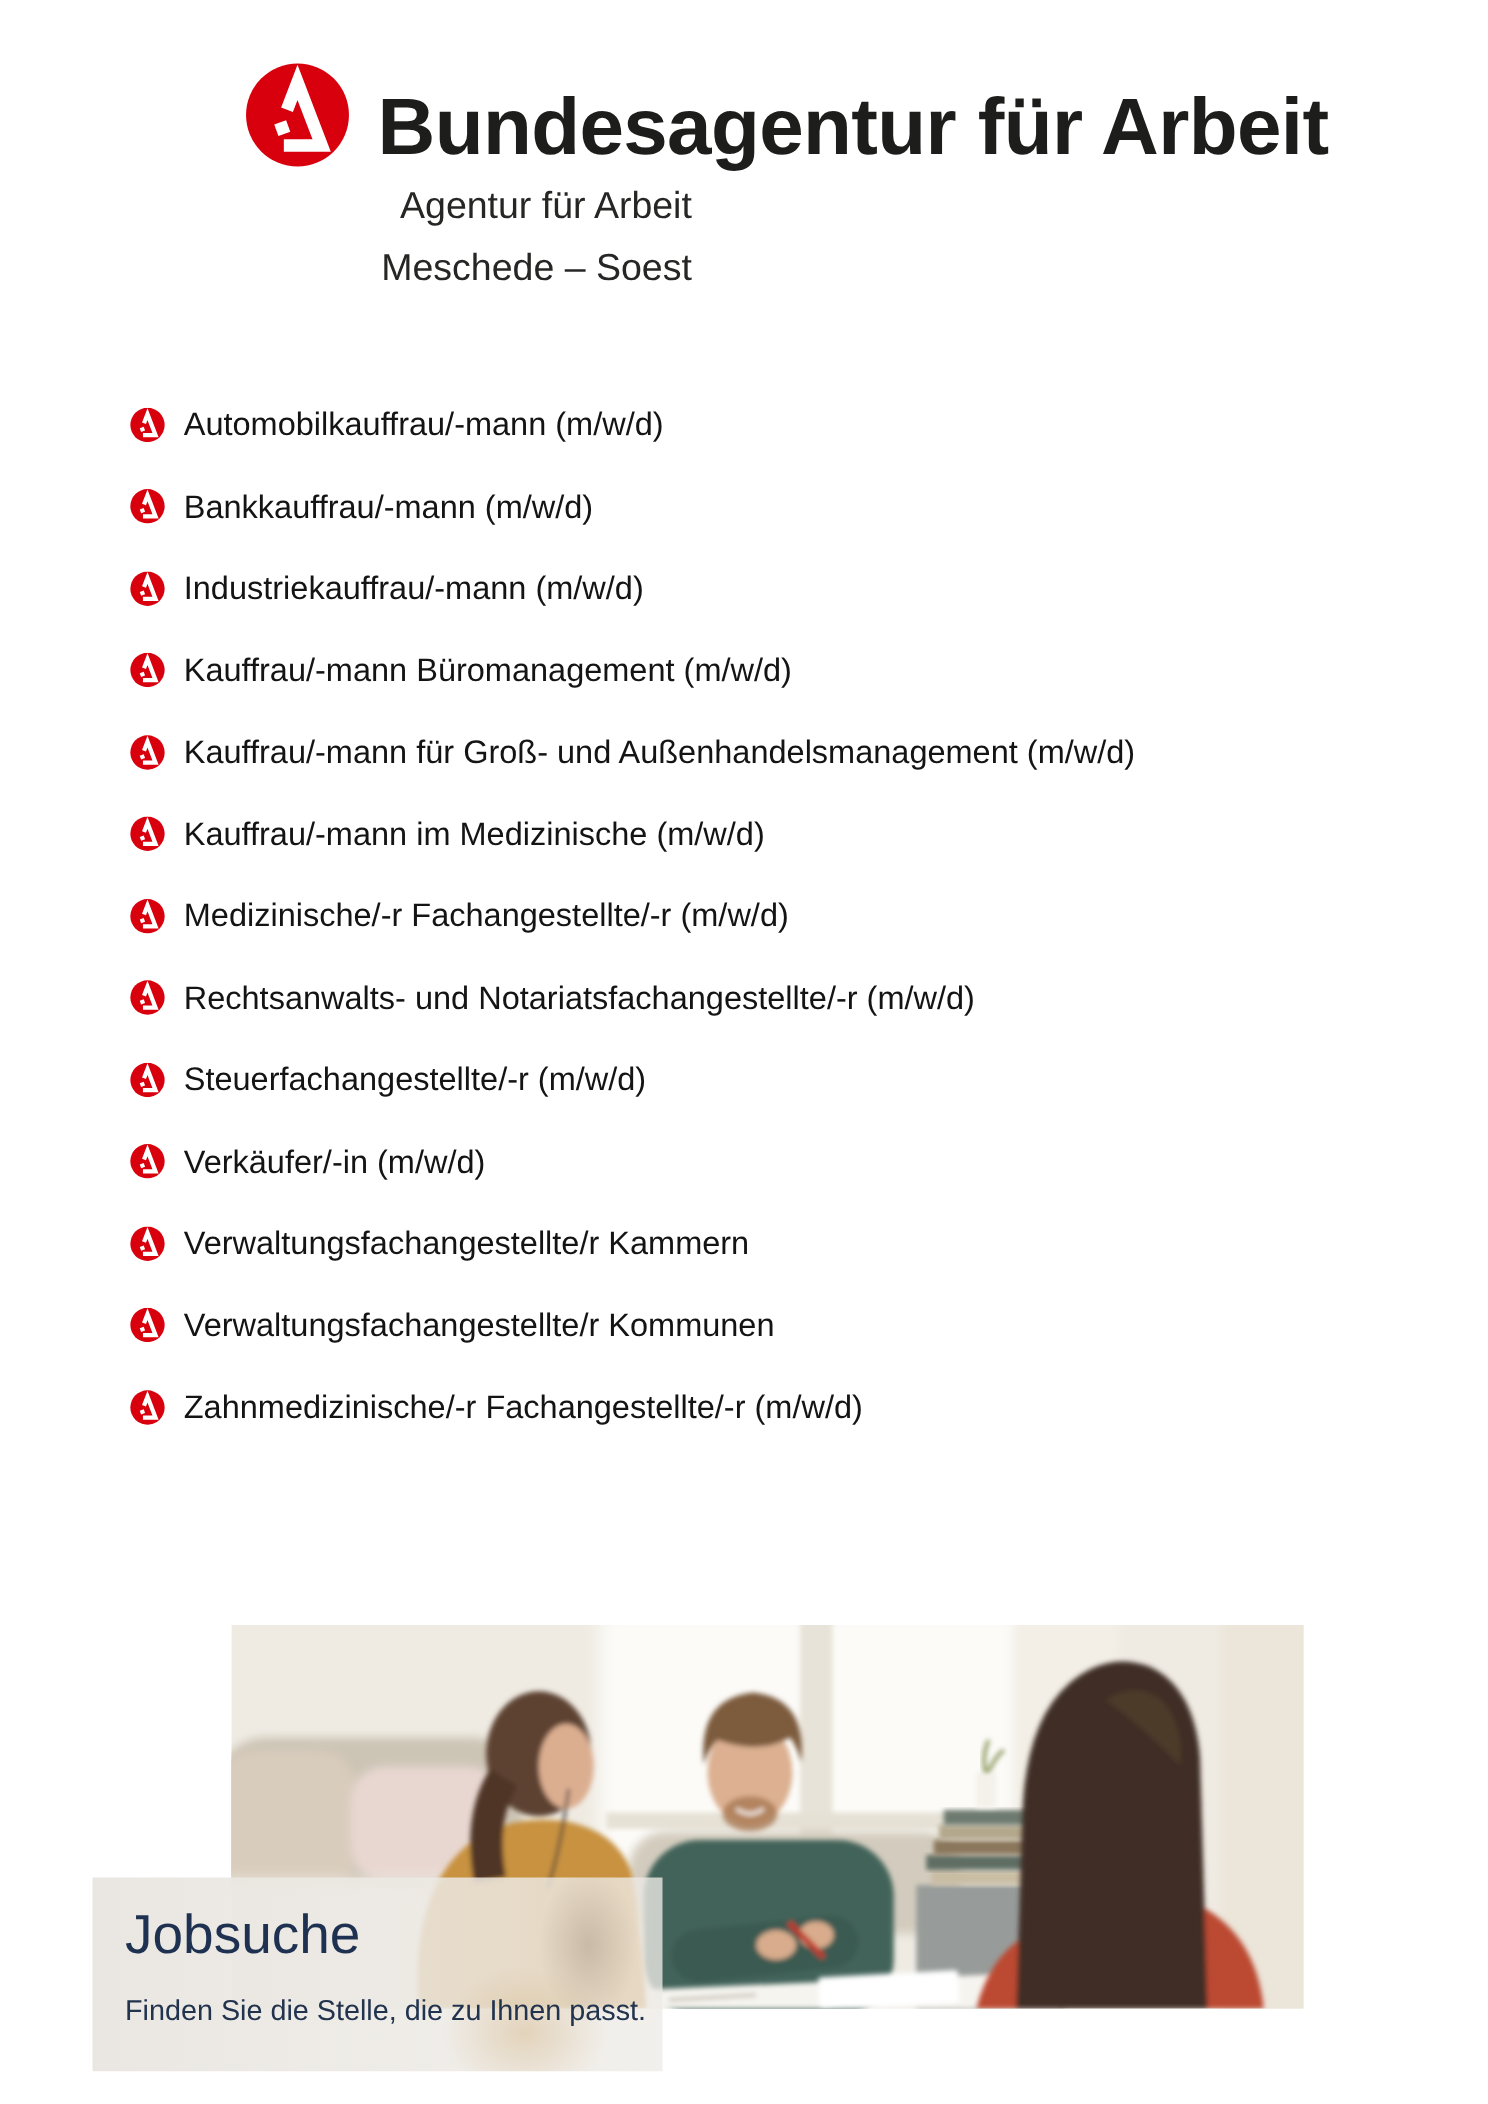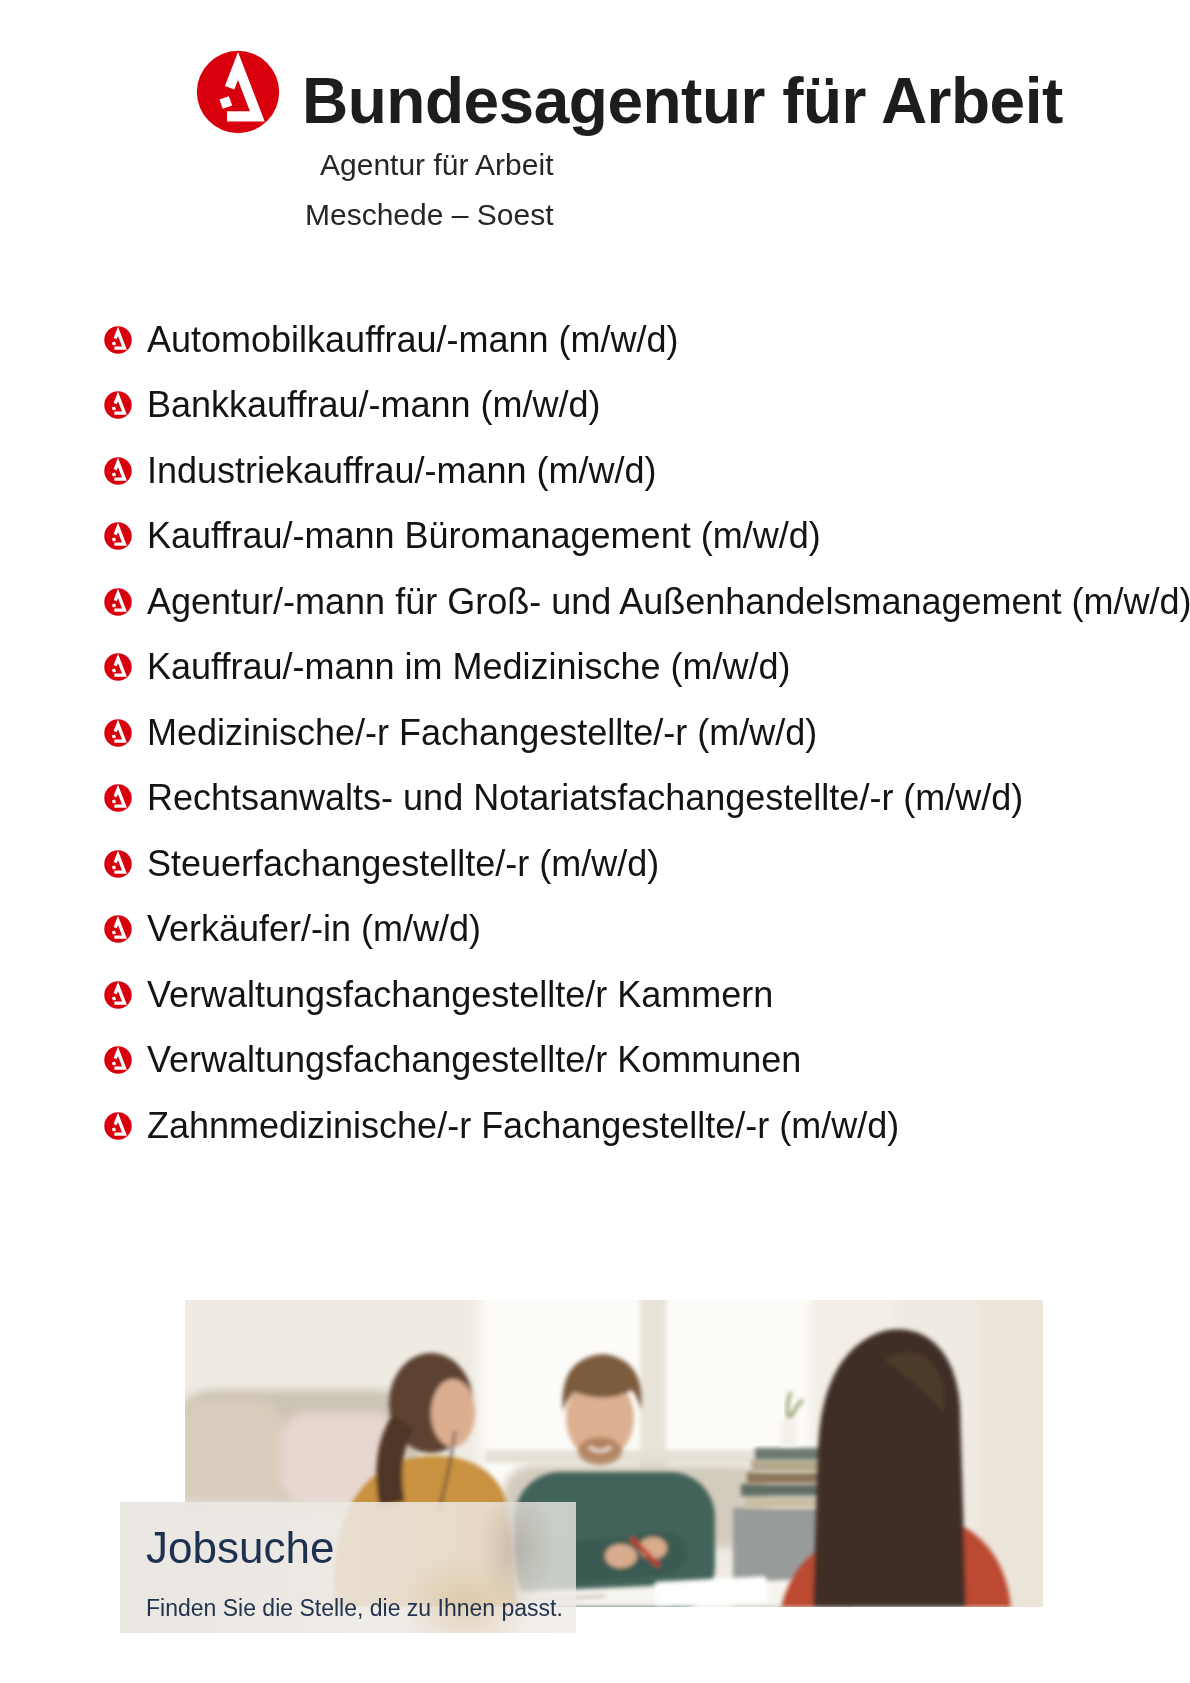--- a/index.html
+++ b/index.html
@@ -34,37 +34,36 @@
     position: absolute; left: 104px; top: 307px;
     margin: 0; padding: 0; list-style: none;
   }
   .job-list li {
     display: flex; align-items: center;
     height: 65.5px; white-space: nowrap;
   }
   .bullet {
     width: 28px; height: 28px; flex: none; margin-right: 15px;
   }
-  .job-label { font-size: 36px; color: #141414; }
+  .job-label { font-size: 26px; color: #141414; }
 
   
   .photo {
     position: absolute; left: 185px; top: 1300px;
     width: 858px; height: 307px; overflow: hidden; z-index: 1;
   }
   .photo svg { display: block; width: 100%; height: 100%; }
 
   
   .jobsuche-card {
     position: absolute; left: 74px; top: 1502px;
-    width: 456px; height: 131px; z-index: 2;
+    width: 456px; height: 155px; z-index: 2;
     background: linear-gradient(90deg, rgba(233,230,225,0.96) 0%,
                 rgba(236,233,228,0.88) 45%, rgba(238,235,230,0.78) 100%);
     cursor: pointer;
-    margin-left: 46px;
   }
   .jobsuche-card .ghost {
     position: absolute; right: 18px; top: 0; width: 230px; height: 100%;
     background:
       radial-gradient(95px 75px at 60% 80%, rgba(213,184,140,0.50), rgba(213,184,140,0) 70%),
       radial-gradient(55px 85px at 82% 35%, rgba(115,92,74,0.25), rgba(115,92,74,0) 72%);
     pointer-events: none;
   }
   .jobsuche-title {
     position: absolute; left: 26px; top: 24px;
@@ -121,21 +120,21 @@
   <li>
       <svg class="bullet" viewBox="0 0 100 100">
         <use href="#ba-logo"></use>
       </svg>
       <span class="job-label">Kauffrau/-mann Büromanagement (m/w/d)</span>
     </li>
   <li>
       <svg class="bullet" viewBox="0 0 100 100">
         <use href="#ba-logo"></use>
       </svg>
-      <span class="job-label">Agentur/-mann für Groß- und Außenhandelsmanagement (m/w/d)</span>
+      <span class="job-label">Kauffrau/-mann für Groß- und Außenhandelsmanagement (m/w/d)</span>
     </li>
   <li>
       <svg class="bullet" viewBox="0 0 100 100">
         <use href="#ba-logo"></use>
       </svg>
       <span class="job-label">Kauffrau/-mann im Medizinische (m/w/d)</span>
     </li>
   <li>
       <svg class="bullet" viewBox="0 0 100 100">
         <use href="#ba-logo"></use>

